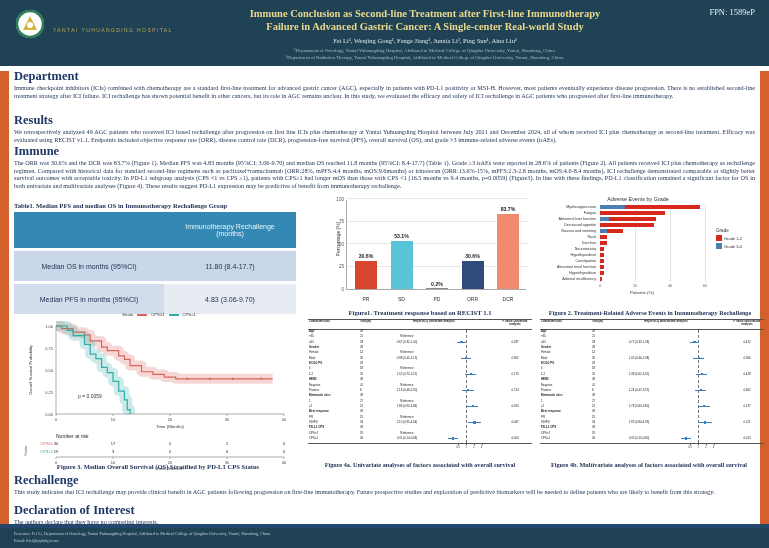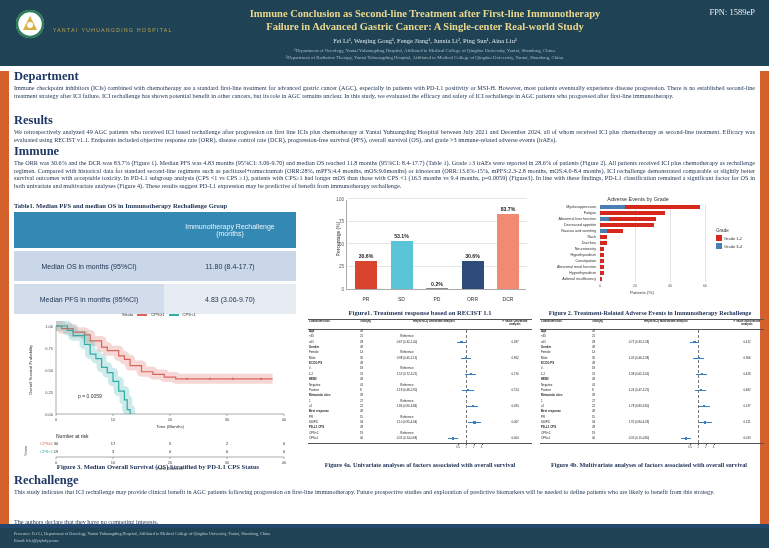--- a/index.html
+++ b/index.html
@@ -485,20 +485,21 @@
       <div class="fline" style="left: 165.8px; top: 123.35px; width: 0.5px; height: 1.5px;"></div>
       <div class="ftick" style="left: 161.8px; top: 125.35px; width: 8px; text-align: center;">2</div>
       <div class="fline" style="left: 173.6px; top: 123.35px; width: 0.5px; height: 1.5px;"></div>
       <div class="ftick" style="left: 169.6px; top: 125.35px; width: 8px; text-align: center;">4</div>
     </div>
   <div class="figcap" style="left:534px; top:461px; width:230px; font-size:6.2px;">Figure 4b. Multivariate analyses of factors associated with overall survival</div>
 
   <div class="sec-h" style="top:473px">Rechallenge</div>
   <div class="para" style="top:488px">This study indicates that ICI rechallenge may provide clinical benefit in AGC patients following progression on first-line immunotherapy. Future prospective studies and exploration of predictive biomarkers will be needed to define patients who are likely to benefit from this strategy.</div>
 
+  <div class="sec-h" style="top:503px">Declaration of Interest</div>
   <div class="para" style="top:518px">The authors declare that they have no competing interests.</div>
 
   <div class="navy-line"></div>
 
   <div class="footer">
     <div class="fline1">Presenter: Fei Li, Department of Oncology, Yantai Yuhuangding Hospital, Affiliated to Medical College of Qingdao University, Yantai, Shandong, China</div>
     <div class="fline2">Email: lifei@ytyhdyy.com</div>
   </div>
 
 </div>

